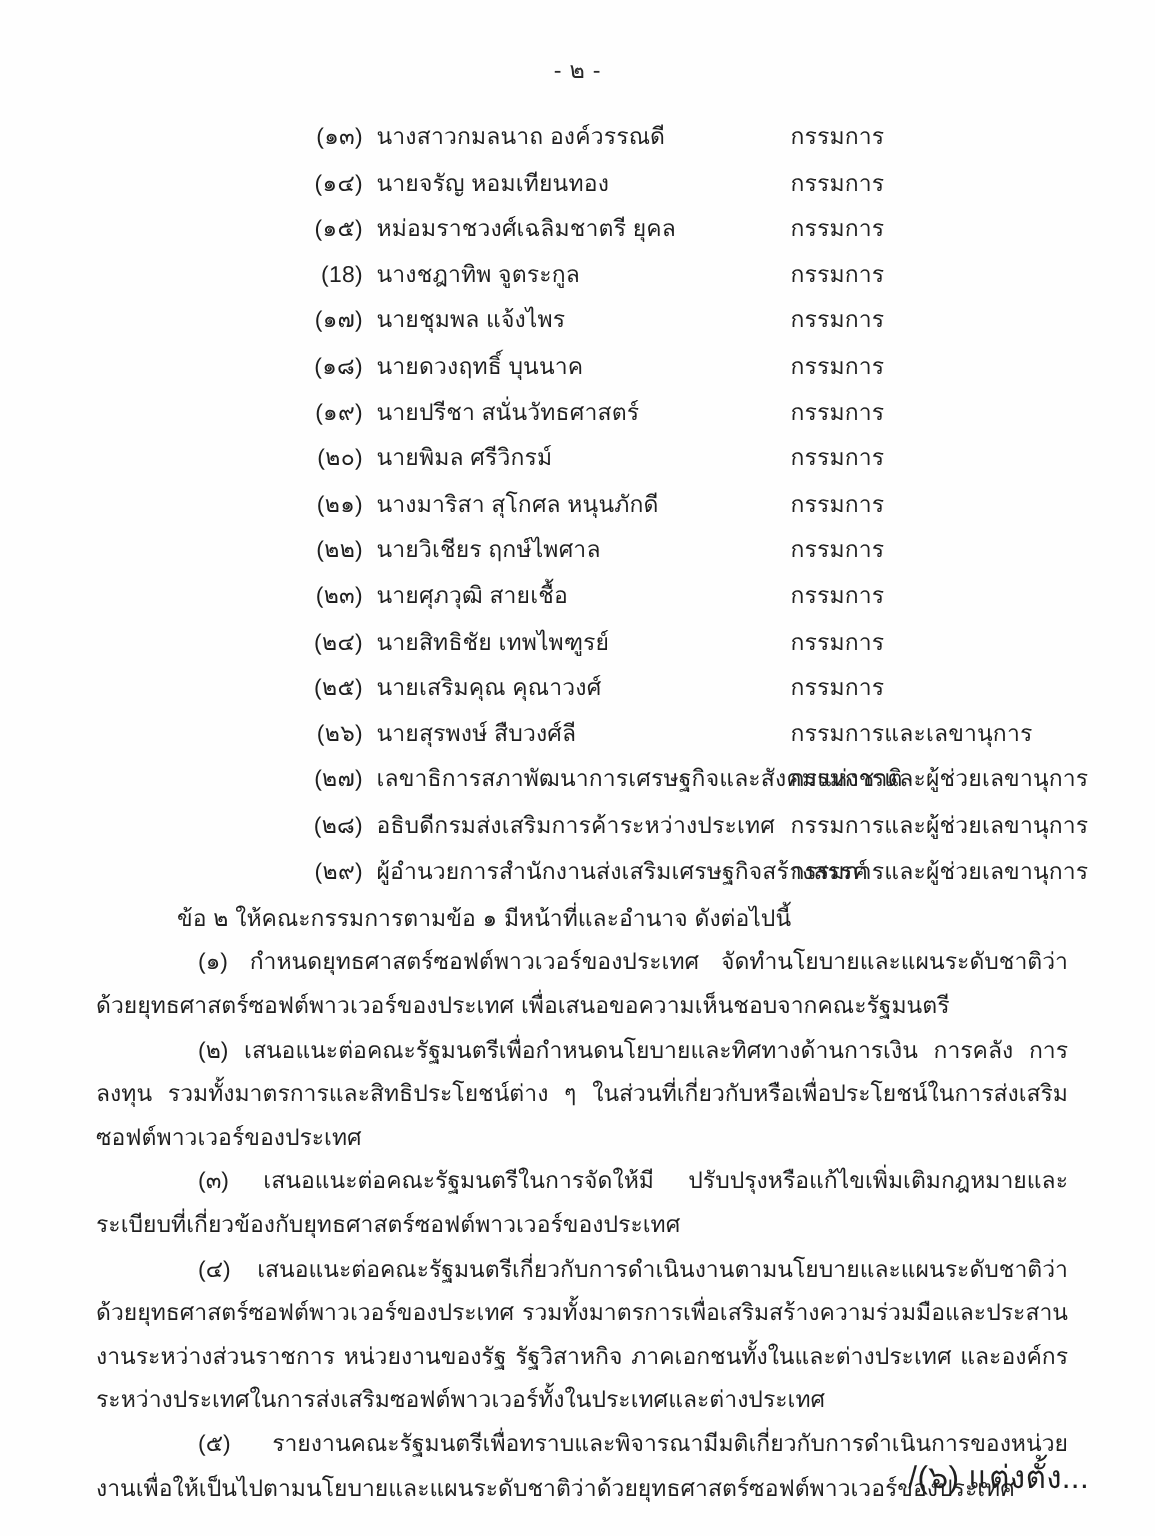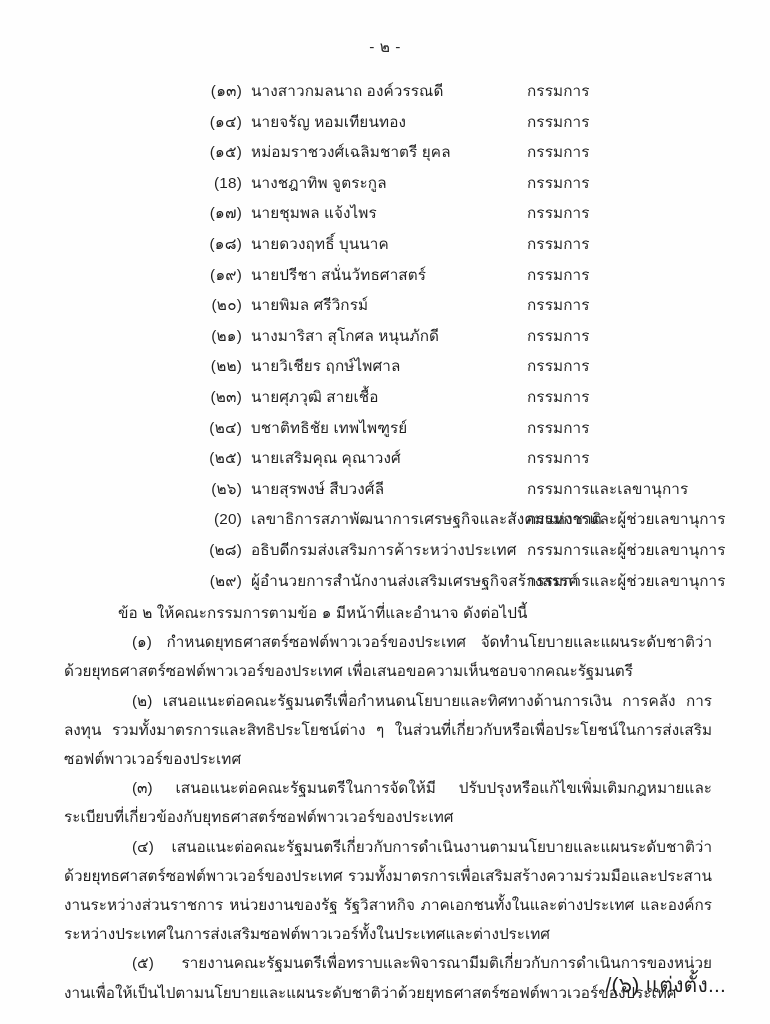--- a/index.html
+++ b/index.html
@@ -166,35 +166,35 @@
         <span class="roster-name">นายวิเชียร ฤกษ์ไพศาล</span>
         <span class="roster-role">กรรมการ</span>
       </div>
       <div class="roster-row">
         <span class="roster-num">(๒๓)</span>
         <span class="roster-name">นายศุภวุฒิ  สายเชื้อ</span>
         <span class="roster-role">กรรมการ</span>
       </div>
       <div class="roster-row">
         <span class="roster-num">(๒๔)</span>
-        <span class="roster-name">บชาติทธิชัย เทพไพฑูรย์</span>
+        <span class="roster-name">นายสิทธิชัย เทพไพฑูรย์</span>
         <span class="roster-role">กรรมการ</span>
       </div>
       <div class="roster-row">
         <span class="roster-num">(๒๕)</span>
         <span class="roster-name">นายเสริมคุณ คุณาวงศ์</span>
         <span class="roster-role">กรรมการ</span>
       </div>
       <div class="roster-row">
         <span class="roster-num">(๒๖)</span>
         <span class="roster-name">นายสุรพงษ์ สืบวงศ์ลี</span>
         <span class="roster-role">กรรมการและเลขานุการ</span>
       </div>
       <div class="roster-row">
-        <span class="roster-num">(20)</span>
+        <span class="roster-num">(๒๗)</span>
         <span class="roster-name">เลขาธิการสภาพัฒนาการเศรษฐกิจและสังคมแห่งชาติ</span>
         <span class="roster-role">กรรมการและผู้ช่วยเลขานุการ</span>
       </div>
       <div class="roster-row">
         <span class="roster-num">(๒๘)</span>
         <span class="roster-name">อธิบดีกรมส่งเสริมการค้าระหว่างประเทศ</span>
         <span class="roster-role">กรรมการและผู้ช่วยเลขานุการ</span>
       </div>
       <div class="roster-row">
         <span class="roster-num">(๒๙)</span>

